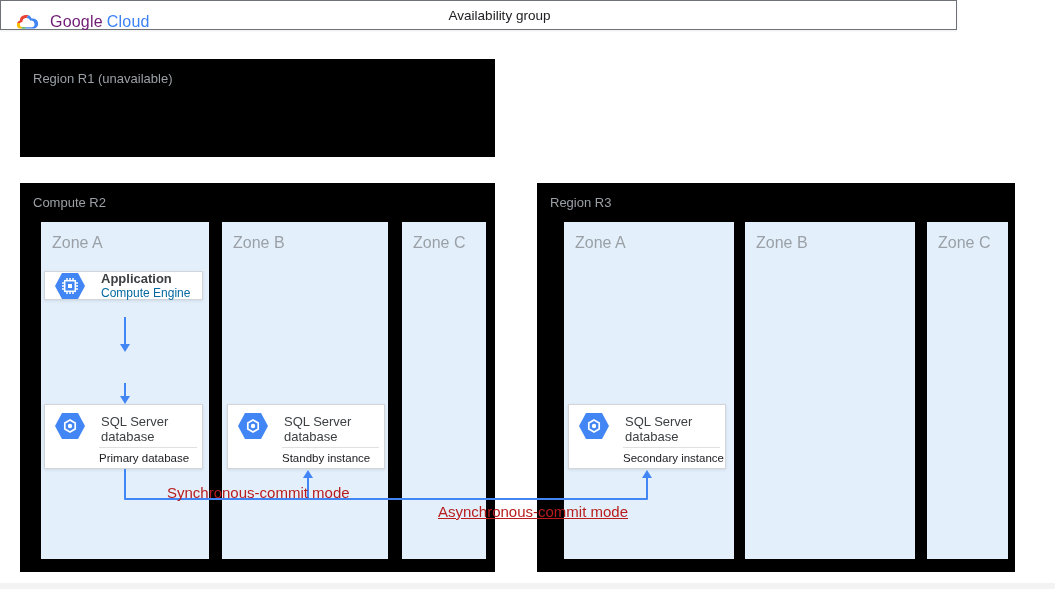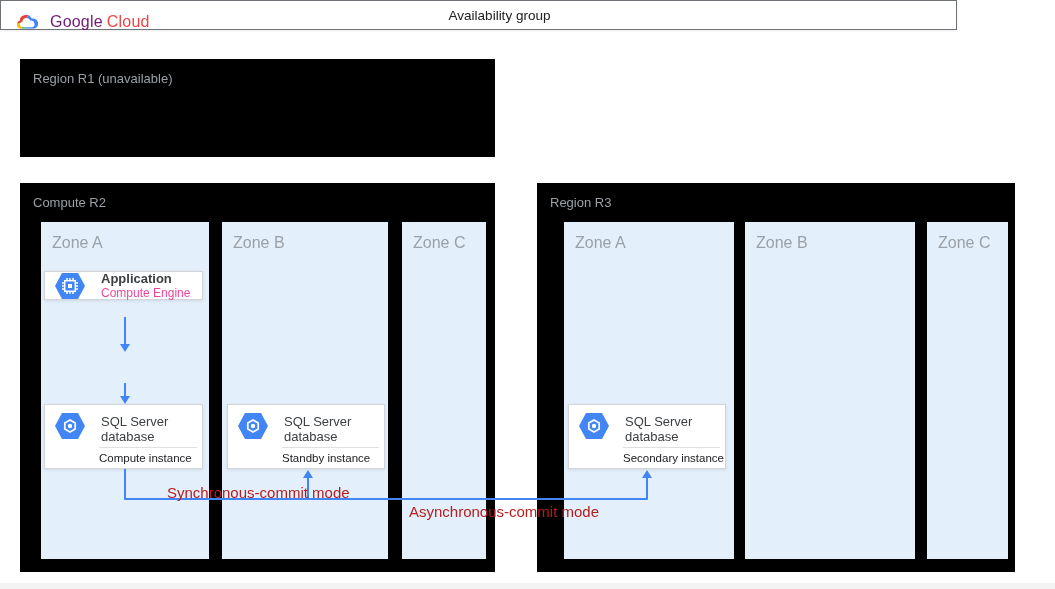--- a/index.html
+++ b/index.html
@@ -5,21 +5,21 @@
   * { margin:0; padding:0; box-sizing:border-box; }
   html,body { background:#ffffff; }
   body { font-family:"Liberation Sans","DejaVu Sans",sans-serif; }
   .canvas { position:relative; width:1055px; height:589px; background:#ffffff; overflow:hidden; }
 
   
   .header { position:absolute; left:14px; top:11px; display:flex; align-items:center; gap:10px; }
   .logo-svg { width:26px; height:22px; display:block; }
   .brand { font-size:16px; letter-spacing:.2px; }
   .brand .g { color:#701a75; font-weight:500; }
-  .brand .c { color:#ef4444; font-weight:400; margin-left:4px; }
+  .brand .c { color:#3b82f6; font-weight:400; margin-left:4px; }
 
   
   .region { position:absolute; background:#000000; }
   .region-label { position:absolute; left:13px; top:12px; font-size:13px; color:#9aa0a6; white-space:nowrap; }
   #region-r1 { left:20px; top:59px;  width:475px; height:98px; }
   #region-r2 { left:20px; top:183px; width:475px; height:389px; }
   #region-r3 { left:537px; top:183px; width:478px; height:389px; }
 
   
   .zone { position:absolute; background:#e3f0fc; }
@@ -32,21 +32,21 @@
   #zone-r3-c { left:927px; top:222px; width:81px;  height:337px; }
 
   
   .card { position:absolute; background:#ffffff; border:1px solid #d2d5d9; box-shadow:0 1px 3px rgba(0,0,0,.10); }
 
   
   #app-node { left:44px; top:271px; width:159px; height:29px; display:flex; align-items:center; padding-left:9px; }
   .hex { width:32px; height:28px; display:block; flex:0 0 auto; }
   #app-node .node-text { margin-left:15px; }
   .node-title { font-size:13px; color:#3c4043; font-weight:700; line-height:15px; }
-  .node-sub   { font-size:12px; color:#ec4899; line-height:15px; }
+  .node-sub   { font-size:12px; color:#0369a1; line-height:15px; }
 
   
   #availability-bar { left:44px; top:352px; width:957px; height:30px; background:#fff;
     border:1.5px solid #6e7276; display:flex; align-items:center; justify-content:center;
     box-shadow:0 1px 2px rgba(0,0,0,.08);padding-left:42px; }
   #availability-bar .bar-label { font-size:13.5px; color:#202124; }
 
   
   .sql-node { height:65px;text-decoration:underline; }
   #sql-primary   { left:44px;  top:404px; width:159px; }
@@ -56,21 +56,21 @@
   .sql-title { margin-left:15px; margin-top:2px; font-size:13px; color:#3c4043; line-height:15px; width:92px; }
   .sql-divider { position:absolute; left:54px; right:5px; top:42px; height:1px; background:#e0e0e0; }
   .sql-instance { position:absolute; left:54px; top:47px; font-size:11.5px; font-weight:500; color:#202124; white-space:nowrap; }
 
   
   #arrows { position:absolute; left:0; top:0; width:1055px; height:589px; pointer-events:none; }
 
   
   .edge-label { position:absolute; font-size:15px; color:#b91c1c; white-space:nowrap;margin-left:20px; }
   #sync-label  { left:147px; top:484px; }
-  #async-label { left:484px; top:503px; transform:translateX(-50%); }
+  #async-label { left:513px; top:503px; transform:translateX(-50%);text-decoration:underline; }
 
   
   #footer-strip { position:absolute; left:0; bottom:0; width:1055px; height:6px; background:#f3f3f3; }
 </style>
 </head>
 <body>
 
 <div class="canvas">
 
   <div class="header">
@@ -157,21 +157,21 @@
   <div class="card sql-node" id="sql-primary">
     <div class="sql-top">
       <svg class="hex" viewBox="0 0 32 28" aria-hidden="true">
         <polygon points="8,1 24,1 31,14 24,27 8,27 1,14" fill="#4285f4"></polygon>
         <polygon points="16,8 21.2,11 21.2,17 16,20 10.8,17 10.8,11" fill="none" stroke="#ffffff" stroke-width="1.7"></polygon>
         <circle cx="16" cy="14" r="2.2" fill="#ffffff"></circle>
       </svg>
       <div class="sql-title">SQL Server database</div>
     </div>
     <div class="sql-divider"></div>
-    <div class="sql-instance">Compute instance</div>
+    <div class="sql-instance">Primary database</div>
   </div>
 
   <div class="card sql-node" id="sql-standby">
     <div class="sql-top">
       <svg class="hex" viewBox="0 0 32 28" aria-hidden="true">
         <polygon points="8,1 24,1 31,14 24,27 8,27 1,14" fill="#4285f4"></polygon>
         <polygon points="16,8 21.2,11 21.2,17 16,20 10.8,17 10.8,11" fill="none" stroke="#ffffff" stroke-width="1.7"></polygon>
         <circle cx="16" cy="14" r="2.2" fill="#ffffff"></circle>
       </svg>
       <div class="sql-title">SQL Server database</div>

